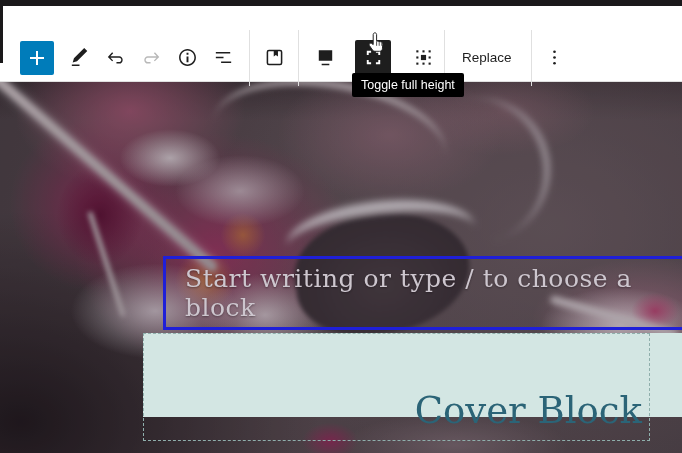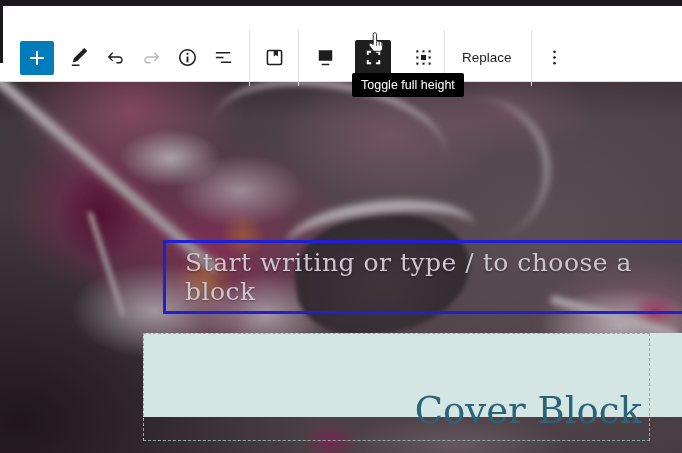--- a/index.html
+++ b/index.html
@@ -84,21 +84,21 @@
       border-radius:50%; transform:rotate(-14deg); filter:blur(3.5px); }
   .branch-br { left:548px; top:250px; width:132px; height:8px; border-radius:5px; background:#d9d1d5;
       transform:rotate(16deg); filter:blur(3px); }
   .leaf { left:295px; top:152px; width:175px; height:118px; border-radius:48% 52% 55% 45%;
       background:radial-gradient(ellipse at 50% 60%, #4c4147, #3d343a 75%); transform:rotate(-8deg); filter:blur(2px); }
   .leaf-frost { left:286px; top:138px; width:190px; height:72px; border-top:12px solid rgba(239,234,239,.85);
       border-radius:50%; transform:rotate(-6deg); filter:blur(3.5px); }
   .dim { position:absolute; inset:0; background:rgba(18,10,16,.22); }
 
   
-  .para-block { position:absolute; left:163px; top:240px; width:519px; height:74px;
+  .para-block { position:absolute; left:163px; top:256px; width:519px; height:74px;
       border:3px solid #1f1fd8; border-right:none; z-index:10; display:flex; align-items:center; }
   .para-placeholder { font-family:"DejaVu Serif","Liberation Serif",serif; font-size:25px; color:#cdc6ce;
       padding-left:19px; letter-spacing:.5px; text-shadow:0 1px 2px rgba(20,12,18,.4); }
 
   
   .heading-panel { position:absolute; left:143px; top:333px; width:539px; height:84px;
       background:#d3e6e3; z-index:9; }
   .heading-outline { position:absolute; left:0; top:0; width:507px; height:108px;
       border:1px dashed #8fafac; display:flex; align-items:flex-end; justify-content:flex-end; }
   .heading-text { font-family:"DejaVu Serif","Liberation Serif",serif; font-size:37px; color:#2b6477;

